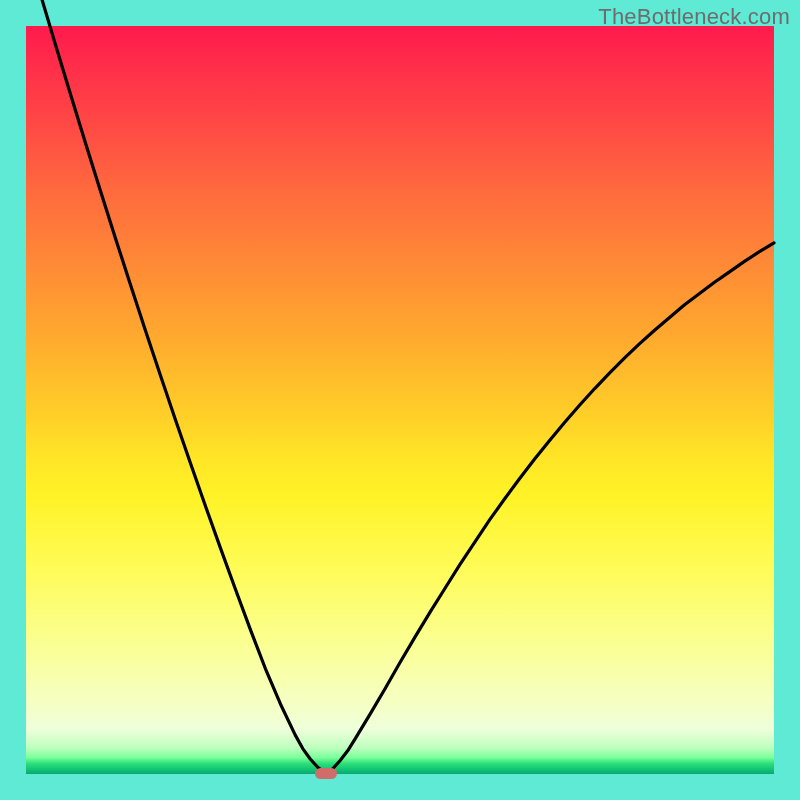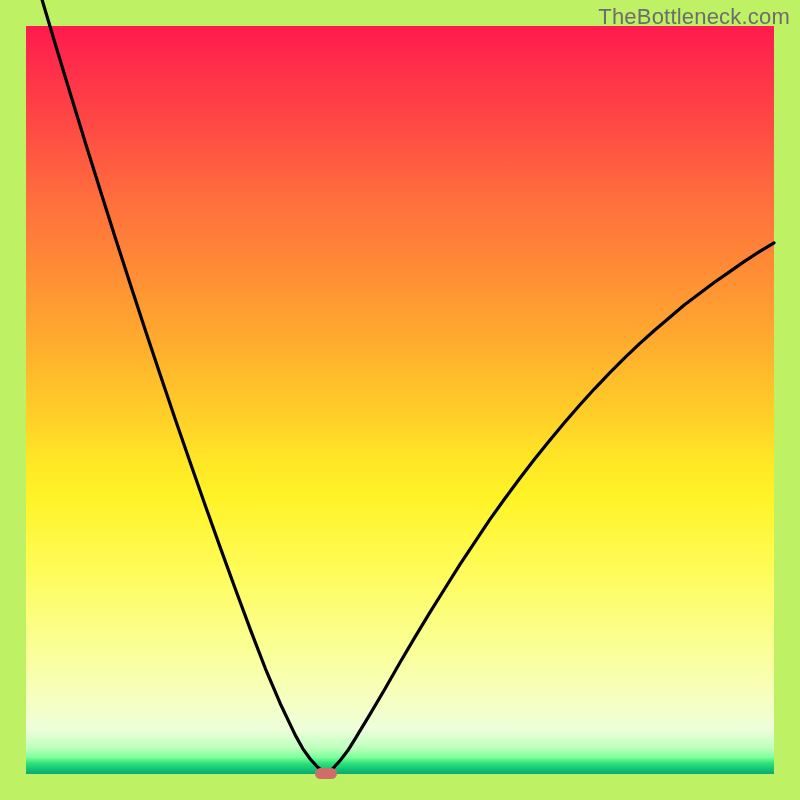--- a/index.html
+++ b/index.html
@@ -8,21 +8,21 @@
     width: 800px;
     height: 800px;
     background: #000;
     position: relative;
     overflow: hidden;
     font-family: Arial, Helvetica, sans-serif;
   }
   .outer {
     position: absolute;
     inset: 0;
-    background: #bef264;
+    background: #5eead4;
     padding-left: 44px;
   }
   .plot-area {
     position: absolute;
     left: 26px;
     top: 26px;
     width: 748px;
     height: 748px;
     
     background: linear-gradient(

